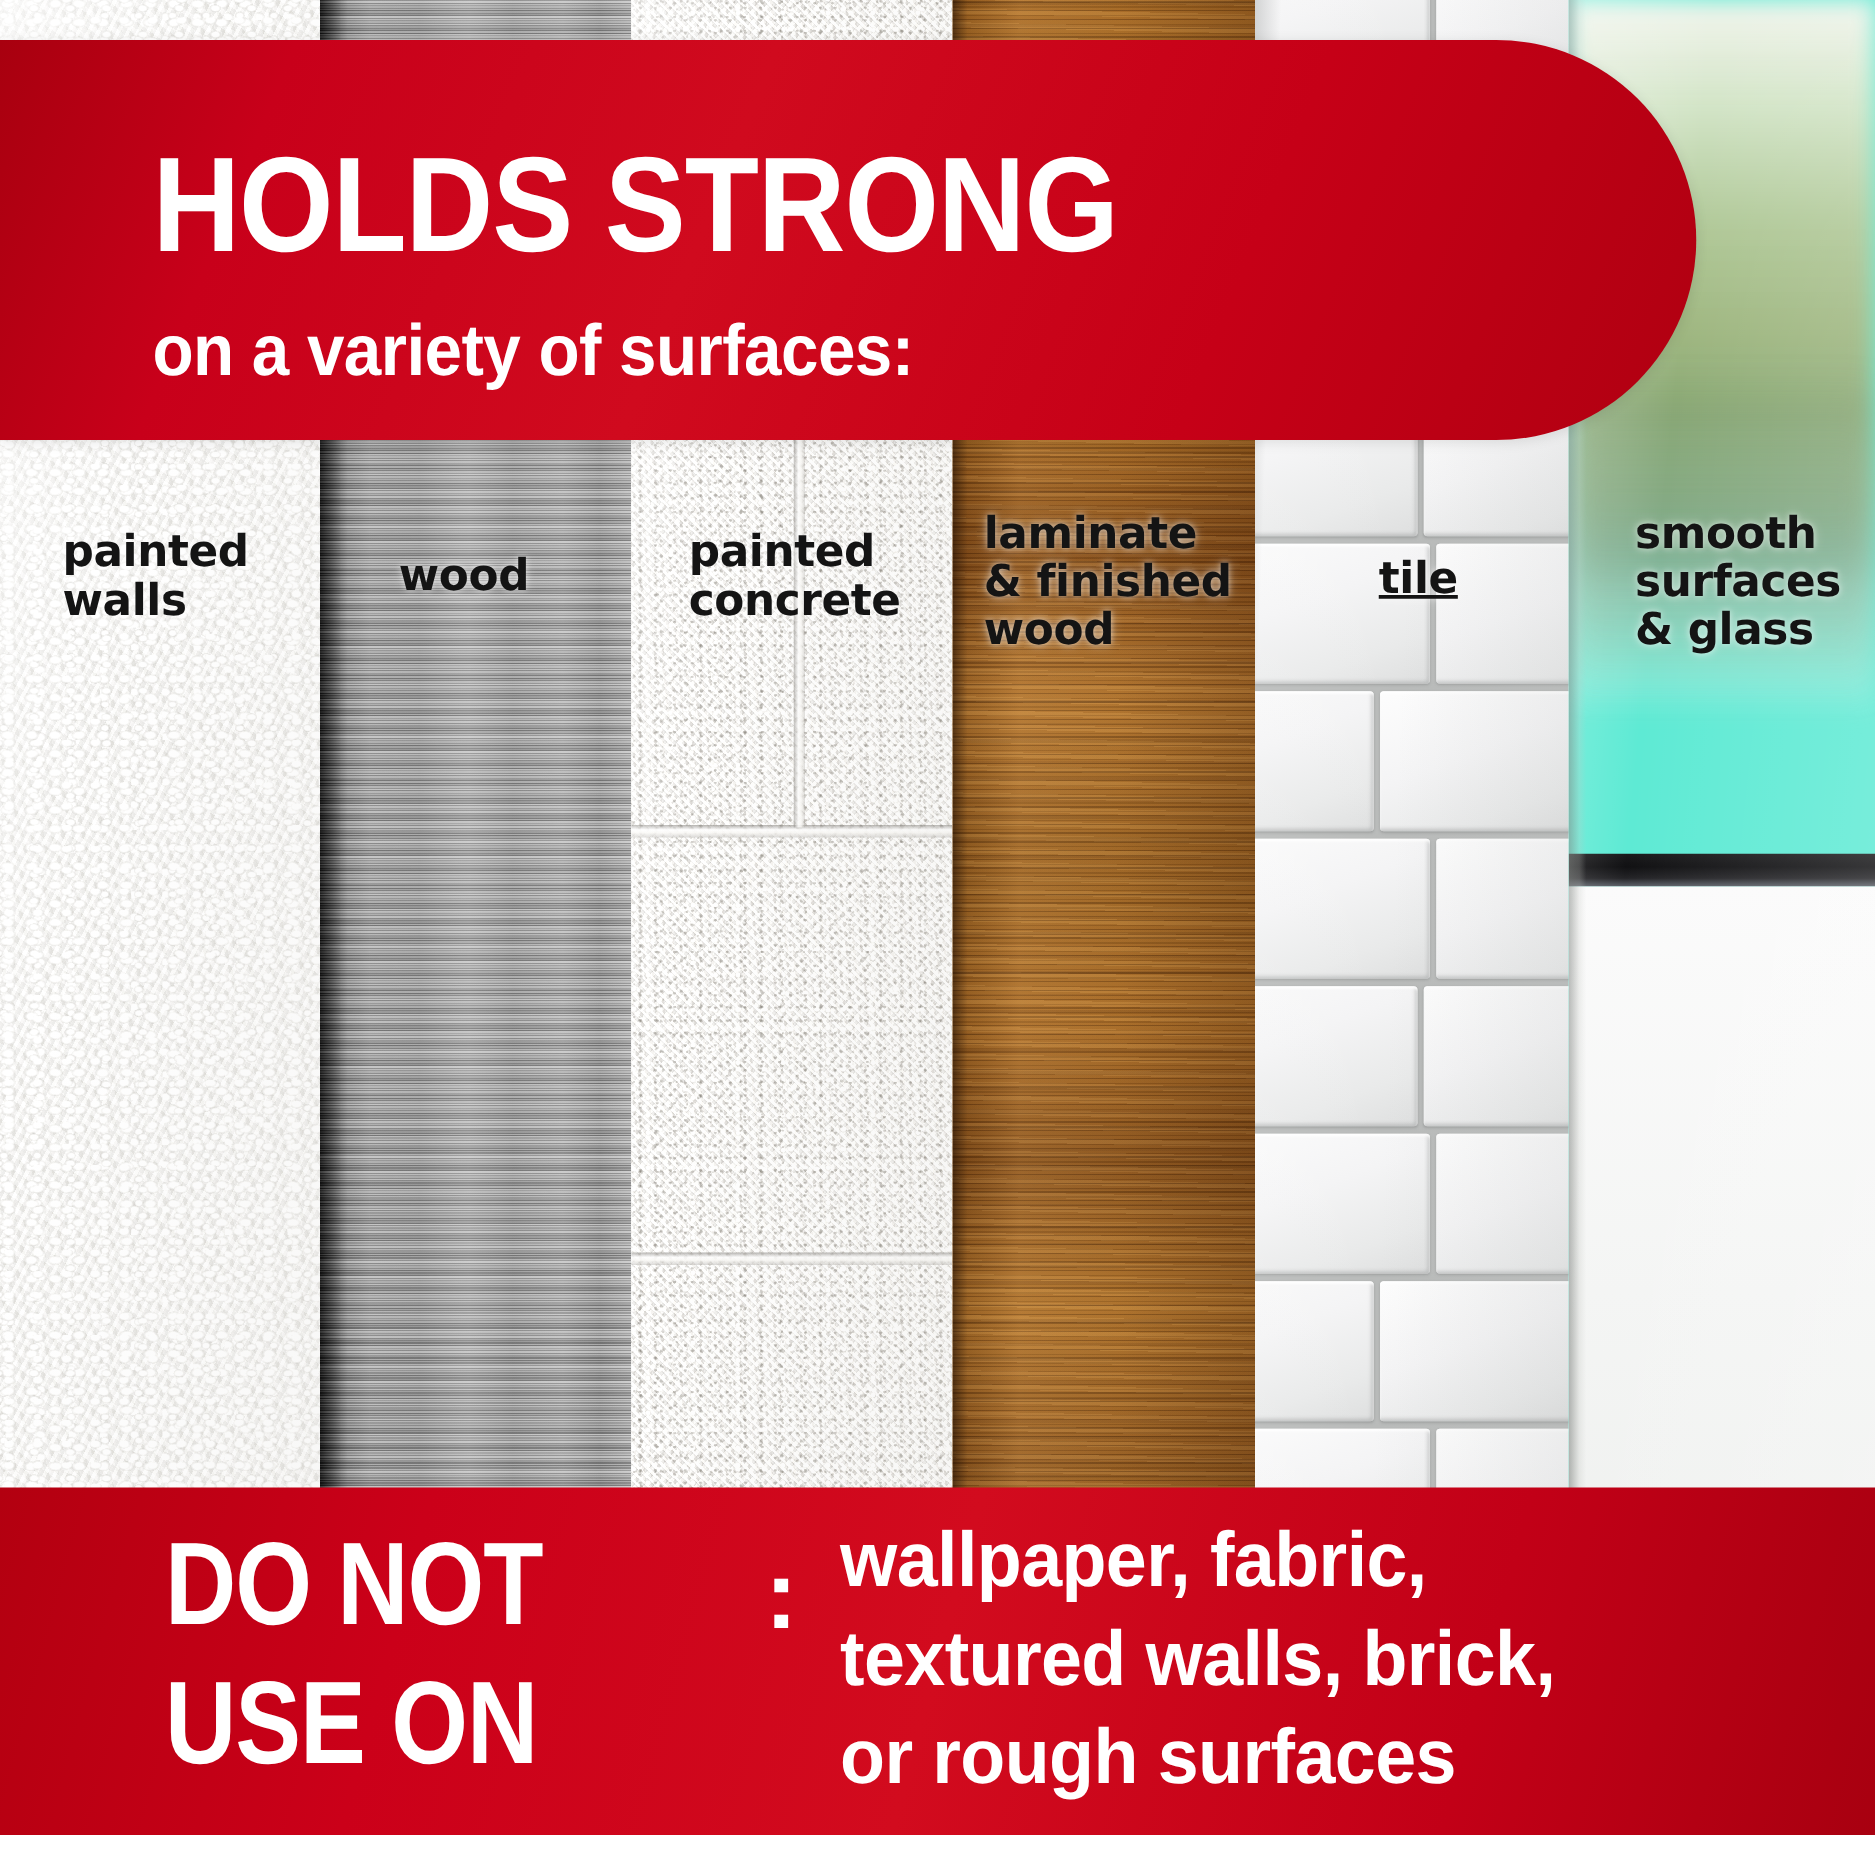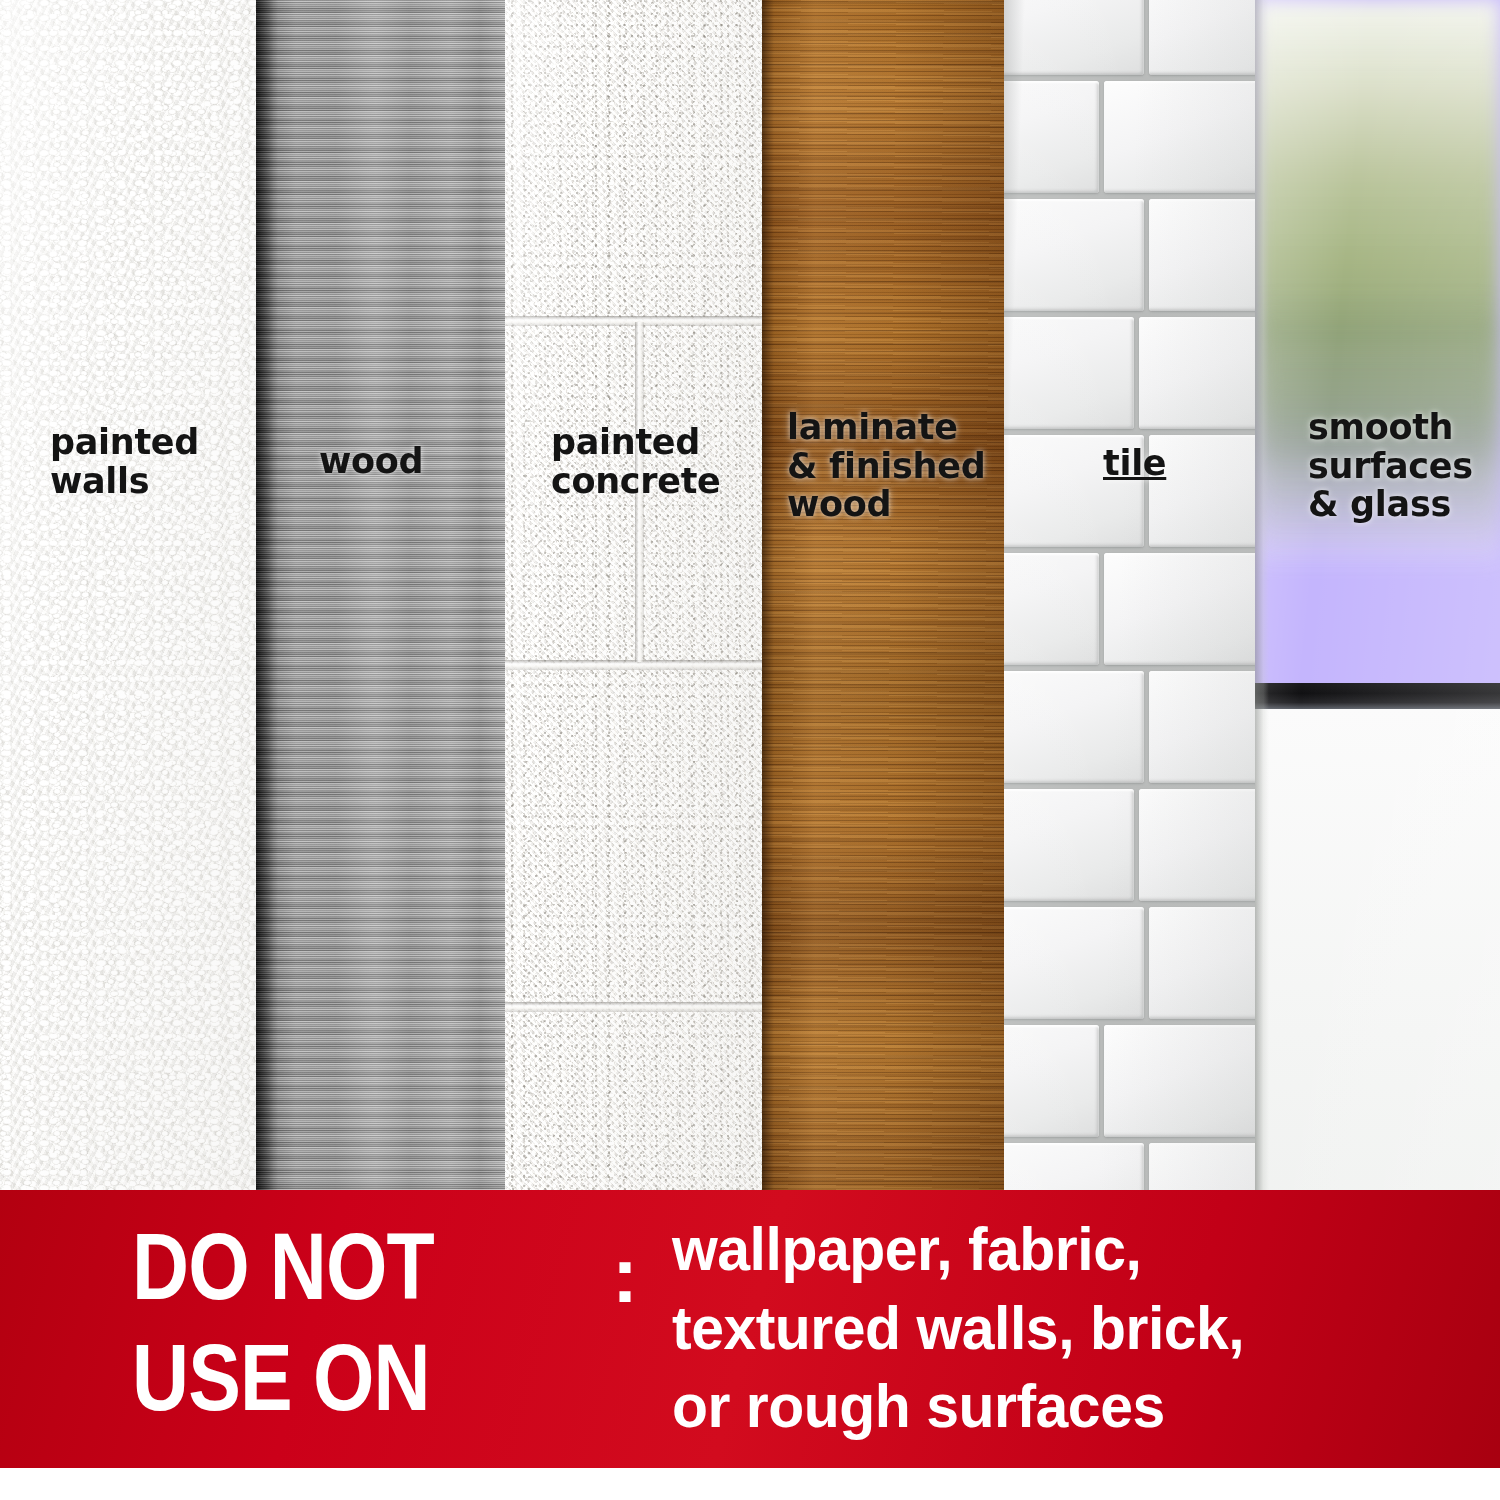--- a/index.html
+++ b/index.html
@@ -157,21 +157,21 @@
       inset 0 2px 2px rgba(255,255,255,.95),
       inset -2px -2px 3px rgba(150,152,152,.45),
       0 1px 2px rgba(120,122,122,.40);
   }
   .p-tile .sheen {
     position: absolute; inset: 0;
     background: linear-gradient(92deg, rgba(160,162,162,.42) 0%, rgba(255,255,255,.10) 7%, rgba(255,255,255,0) 45%, rgba(190,192,192,.22) 100%);
   }
 
   
-  .p-glass { flex: 1 1 auto; background: #c4b5fd; }
+  .p-glass { flex: 1 1 auto; background: #5eead4; }
   .p-glass .view {
     position: absolute;
     left: 0; right: 0; top: 0; height: 575px;
     background:
       linear-gradient(180deg,
         rgba(243,245,238,1) 0%,
         rgba(223,229,200,.92) 14%,
         rgba(185,198,148,.92) 31%,
         rgba(163,180,124,.95) 46%,
         rgba(146,166,112,.92) 57%,
@@ -405,20 +405,24 @@
       <div class="view2"></div>
       <div class="darkbar"></div>
       <div class="edge"></div>
       <div class="sheen"></div>
       <div class="slabel lbl-glass">smooth
 surfaces
 &amp; glass</div>
     </div>
   </div>
 
+  <div class="banner-top">
+    <div class="headline">HOLDS STRONG</div>
+    <div class="subhead">on a variety of surfaces:</div>
+  </div>
 
   <div class="banner-bottom">
     <div class="dnu-left">DO NOT
 USE ON</div>
     <div class="dnu-colon">:</div>
     <div class="dnu-right">wallpaper, fabric,
 textured walls, brick,
 or rough surfaces</div>
   </div>
 

